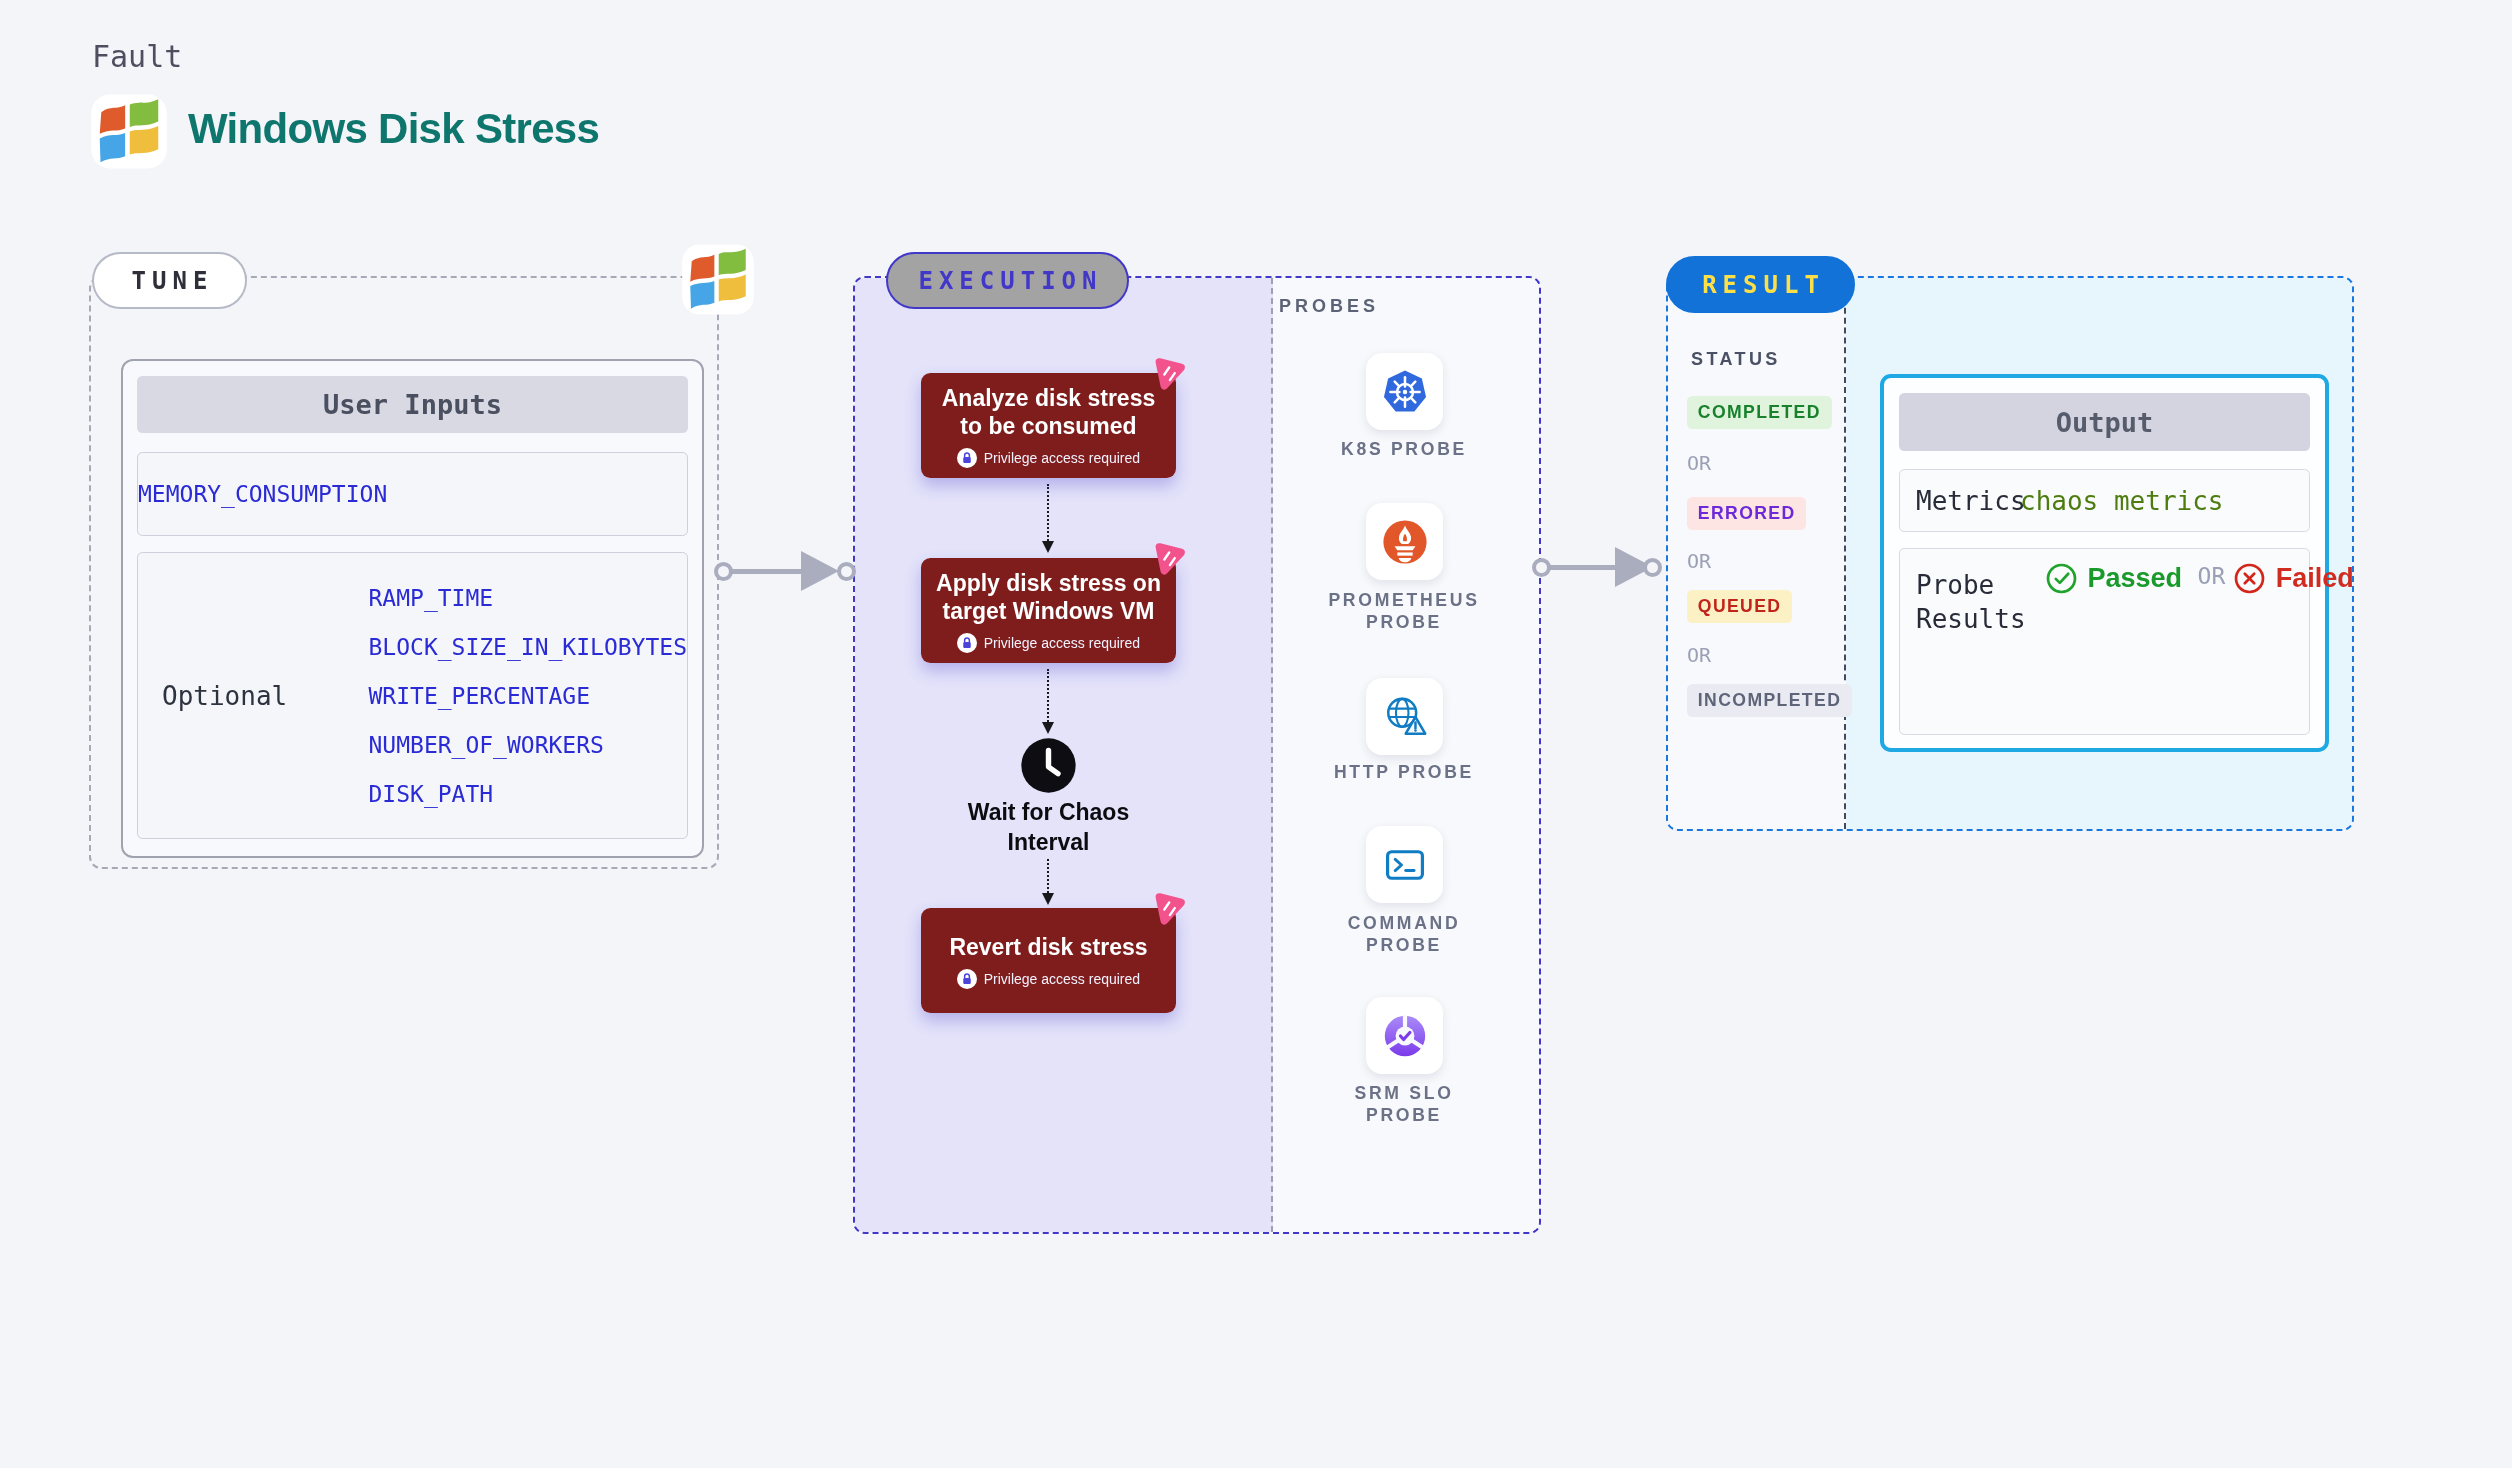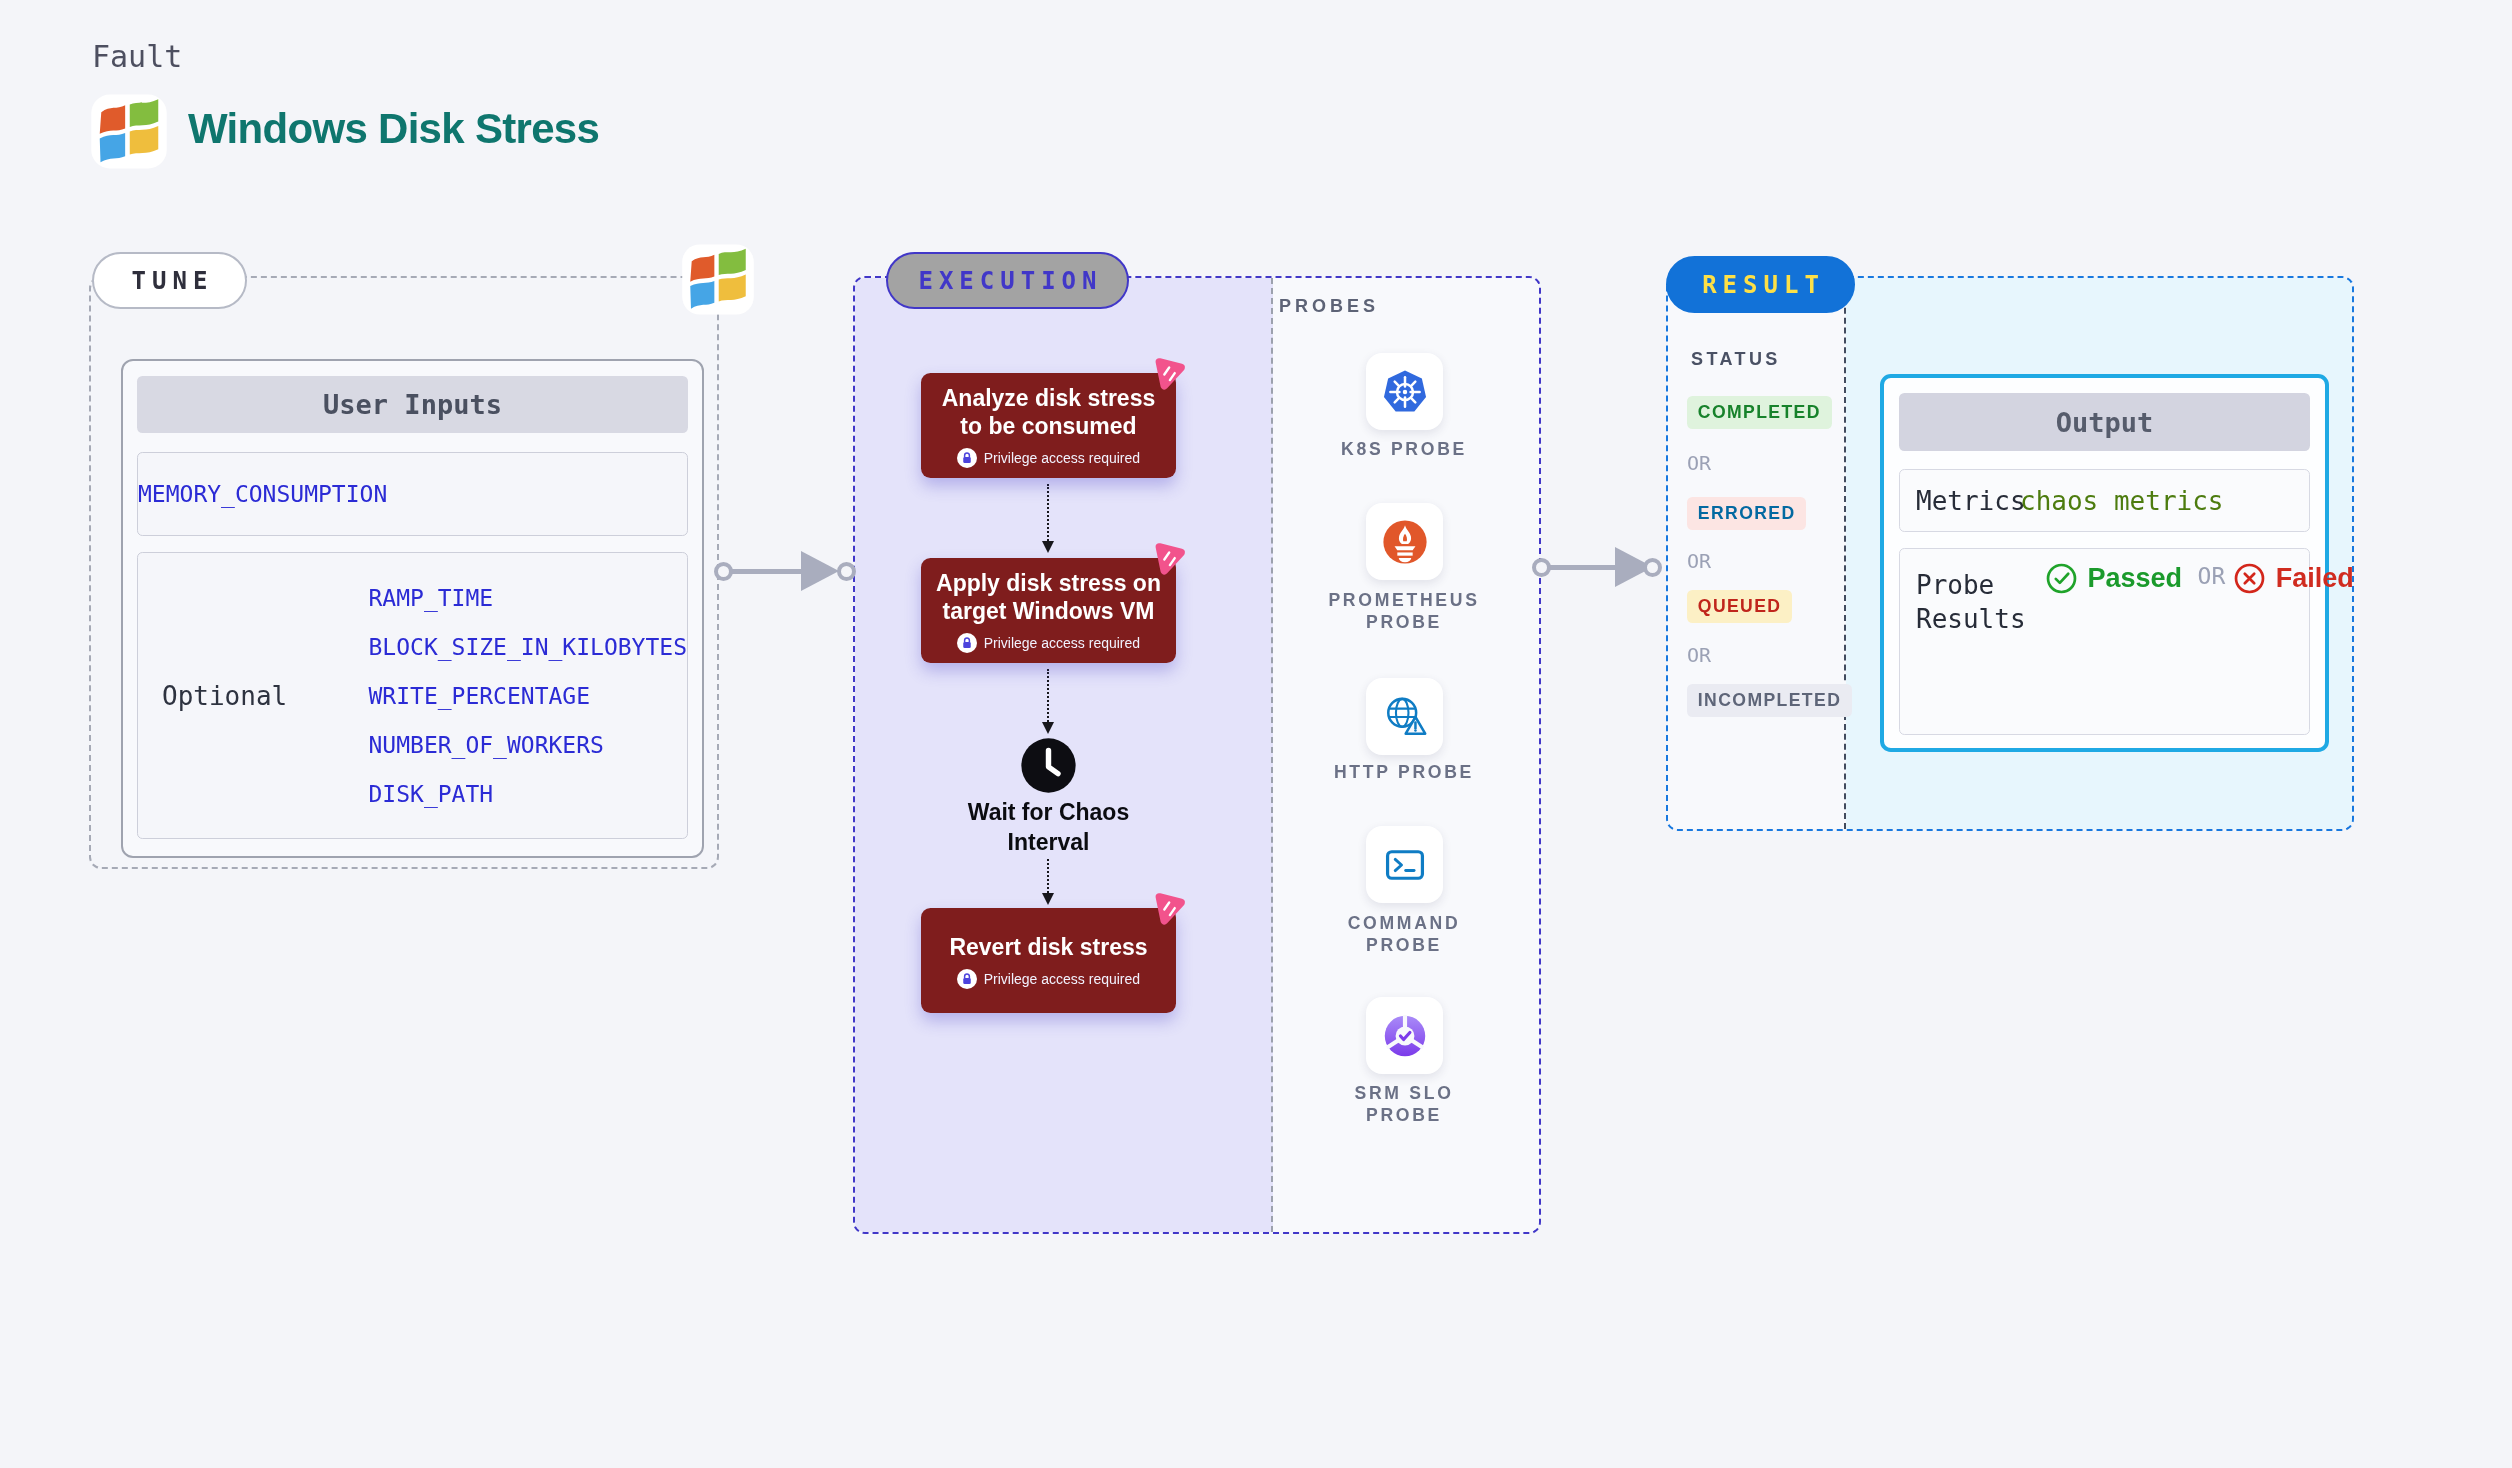--- a/index.html
+++ b/index.html
@@ -66,21 +66,21 @@
                letter-spacing:2.7px;color:#6B7186;line-height:22px;z-index:3;}
 
   
   .result-box{left:1666px;top:276px;width:684px;height:551px;border:2.7px dashed #1878DF;border-radius:12px;overflow:hidden;}
   .result-left{position:absolute;left:0;top:0;bottom:0;width:178px;background:#F8F9FC;}
   .result-right{position:absolute;left:178px;top:0;bottom:0;right:0;background:#E7F6FD;}
   .result-sep{position:absolute;left:176px;top:0;bottom:0;width:0;border-left:2px dashed #424B5E;}
   .status-title{left:1691px;top:349px;font-size:18px;font-weight:bold;letter-spacing:3.4px;color:#4A5164;z-index:3;}
   .status-badge{left:1687px;padding:6px 10.8px;border-radius:5.4px;font-size:17.6px;font-weight:bold;letter-spacing:1.4px;z-index:3;white-space:nowrap;}
   .b-completed{top:396px;background:#DFF3DD;color:#17822B;}
-  .b-errored{top:497px;background:#FCE5E3;color:#0369a1;}
+  .b-errored{top:497px;background:#FCE5E3;color:#6d28d9;}
   .b-queued{top:590px;background:#FCF0C5;color:#C0251C;}
   .b-incompleted{top:684px;background:#EAEBF2;color:#5E6578;}
   .or-label{left:1687px;font-size:20px;color:#9BA1B5;z-index:3;}
   .or-1{top:451px;} .or-2{top:549px;} .or-3{top:643px;}
 
   .output-card{left:1880px;top:374px;width:441px;height:370px;background:#FDFEFF;border:4px solid #1FA9E4;border-radius:10.8px;z-index:3;}
   .out-header{position:absolute;left:15px;top:15px;right:15px;height:58px;background:#D3D4E0;border-radius:5.4px;
               font-size:27px;font-weight:bold;color:#565C6C;}
   .out-row{position:absolute;left:15px;right:15px;background:#FAFBFD;border:1.4px solid #D7D9E3;border-radius:5.4px;}
   .row-metrics{top:91px;height:61px;display:flex;align-items:center;}

